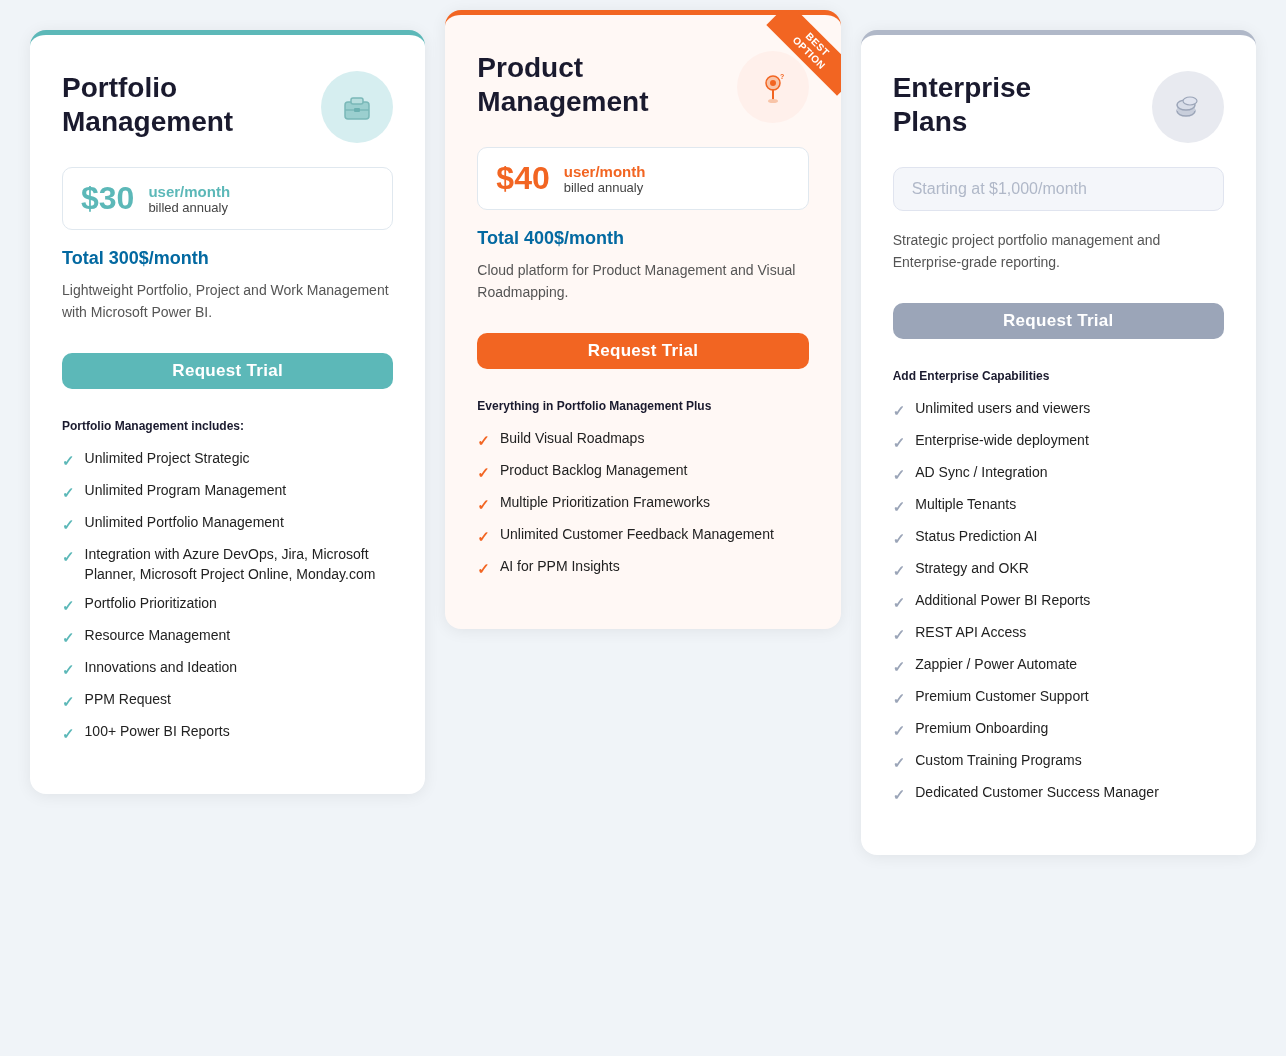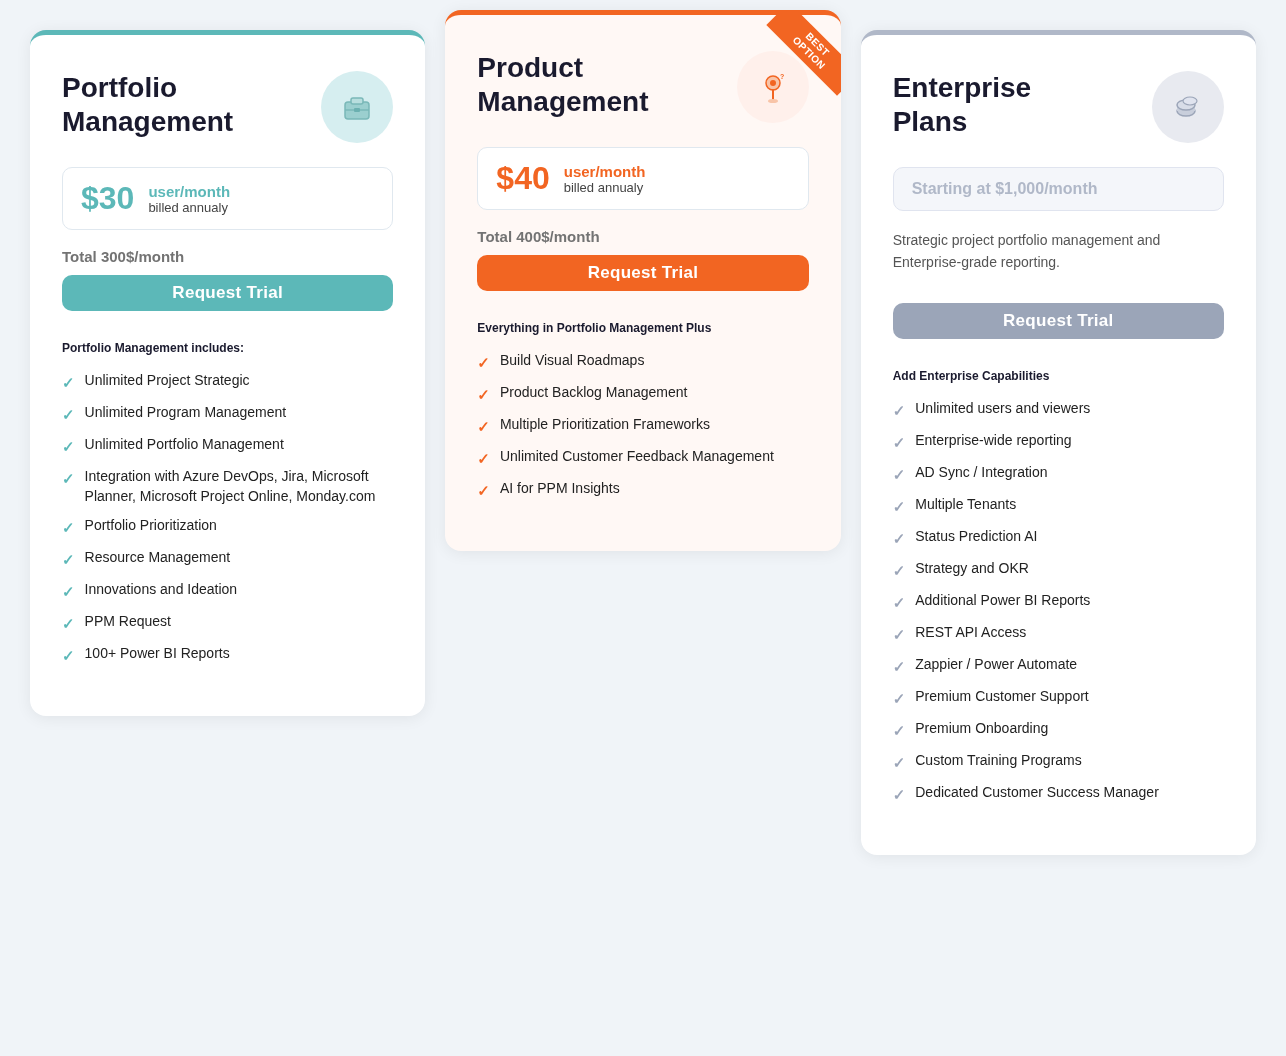--- a/index.html
+++ b/index.html
@@ -121,27 +121,27 @@
     }
     .per-user-portfolio { color: #5cb8b8; }
     .per-user-product { color: #f26522; }
     .billed {
       font-size: 13px;
       color: #444;
     }
     .price-starting {
       color: #b0b8c8;
       font-size: 16px;
-      font-weight: 700;
+      font-weight: 400;
     }
 
     .total-price {
       font-weight: 700;
-      font-size: 15px;
-      color: #737373;
+      font-size: 18px;
+      color: #0369a1;
       margin-bottom: 10px;
     }
     .description {
       font-size: 14px;
       color: #555;
       line-height: 1.6;
       margin-bottom: 24px;
       min-height: 50px;
     }
 
@@ -208,20 +208,21 @@
       </div>
     </div>
     <div class="price-box">
       <span class="price-amount price-amount-portfolio">$30</span>
       <div class="price-label">
         <span class="per-user per-user-portfolio">user/month</span>
         <span class="billed">billed annualy</span>
       </div>
     </div>
     <div class="total-price">Total 300$/month</div>
+    <div class="description">Lightweight Portfolio, Project and Work Management with Microsoft Power BI.</div>
     <button class="btn-trial btn-portfolio">Request Trial</button>
     <div class="features-heading">Portfolio Management includes:</div>
     <ul class="feature-list">
       <li class="feature-item">
           <span class="check check-portfolio">✓</span>
           <span>Unlimited Project Strategic</span>
         </li>
       <li class="feature-item">
           <span class="check check-portfolio">✓</span>
           <span>Unlimited Program Management</span>
@@ -274,20 +275,21 @@
       </div>
     </div>
     <div class="price-box">
       <span class="price-amount price-amount-product">$40</span>
       <div class="price-label">
         <span class="per-user per-user-product">user/month</span>
         <span class="billed">billed annualy</span>
       </div>
     </div>
     <div class="total-price">Total 400$/month</div>
+    <div class="description">Cloud platform for Product Management and Visual Roadmapping.</div>
     <button class="btn-trial btn-product">Request Trial</button>
     <div class="features-heading">Everything in Portfolio Management Plus</div>
     <ul class="feature-list">
       <li class="feature-item">
           <span class="check check-product">✓</span>
           <span>Build Visual Roadmaps</span>
         </li>
       <li class="feature-item">
           <span class="check check-product">✓</span>
           <span>Product Backlog Management</span>
@@ -325,21 +327,21 @@
     <div class="description" style="margin-top:18px;">Strategic project portfolio management and Enterprise-grade reporting.</div>
     <button class="btn-trial btn-enterprise">Request Trial</button>
     <div class="features-heading">Add Enterprise Capabilities</div>
     <ul class="feature-list">
       <li class="feature-item">
           <span class="check check-enterprise">✓</span>
           <span>Unlimited users and viewers</span>
         </li>
       <li class="feature-item">
           <span class="check check-enterprise">✓</span>
-          <span>Enterprise-wide reporting</span>
+          <span>Enterprise-wide deployment</span>
         </li>
       <li class="feature-item">
           <span class="check check-enterprise">✓</span>
           <span>AD Sync / Integration</span>
         </li>
       <li class="feature-item">
           <span class="check check-enterprise">✓</span>
           <span>Multiple Tenants</span>
         </li>
       <li class="feature-item">

